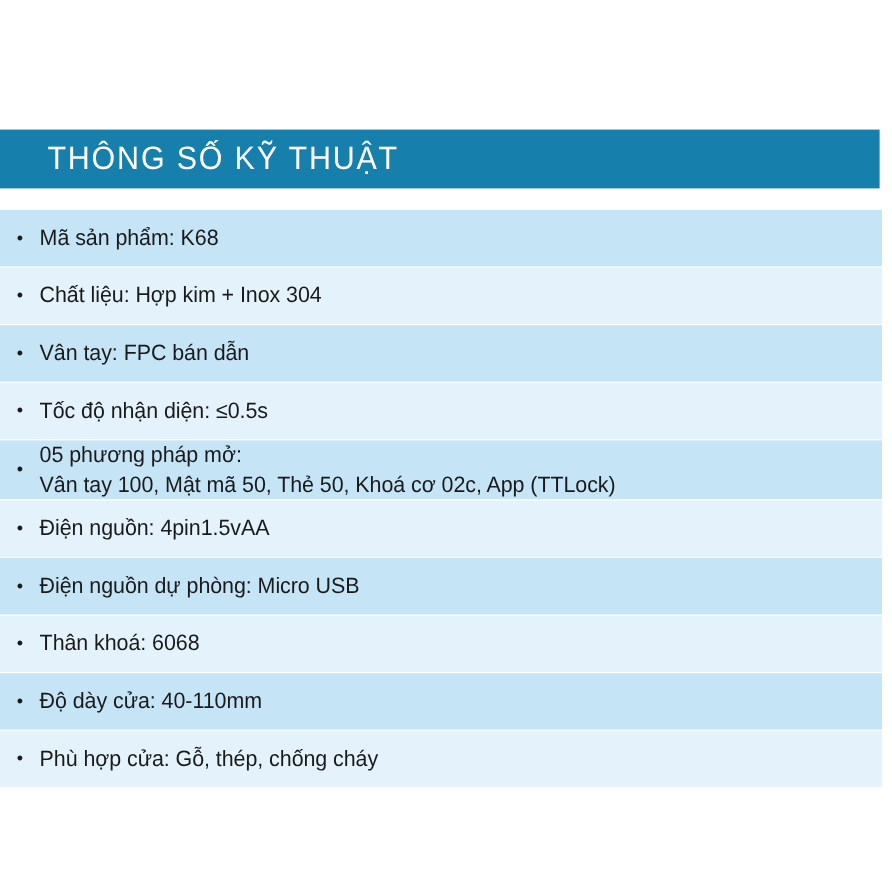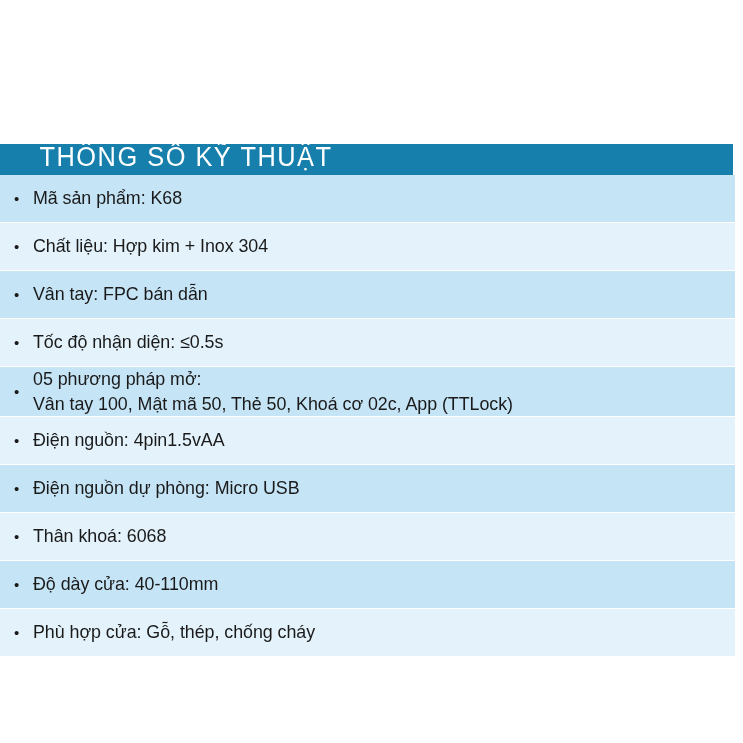--- a/index.html
+++ b/index.html
@@ -26,21 +26,21 @@
   
   .spec-header {
     position: absolute;
     left: 0;
     top: 108px;
     width: 733px;
     height: 49px;
     background: #177FAC;
     box-sizing: border-box;
     display: flex;
-    margin-top: 36px;
+    align-items: center;
   }
   .spec-header-title {
     color: #ffffff;
     font-size: 27px;
     font-weight: 300;
     letter-spacing: 1.6px;
     line-height: 1;
     padding-left: 42px;
     white-space: nowrap;
     font-family: "Liberation Sans", "DejaVu Sans", sans-serif;

